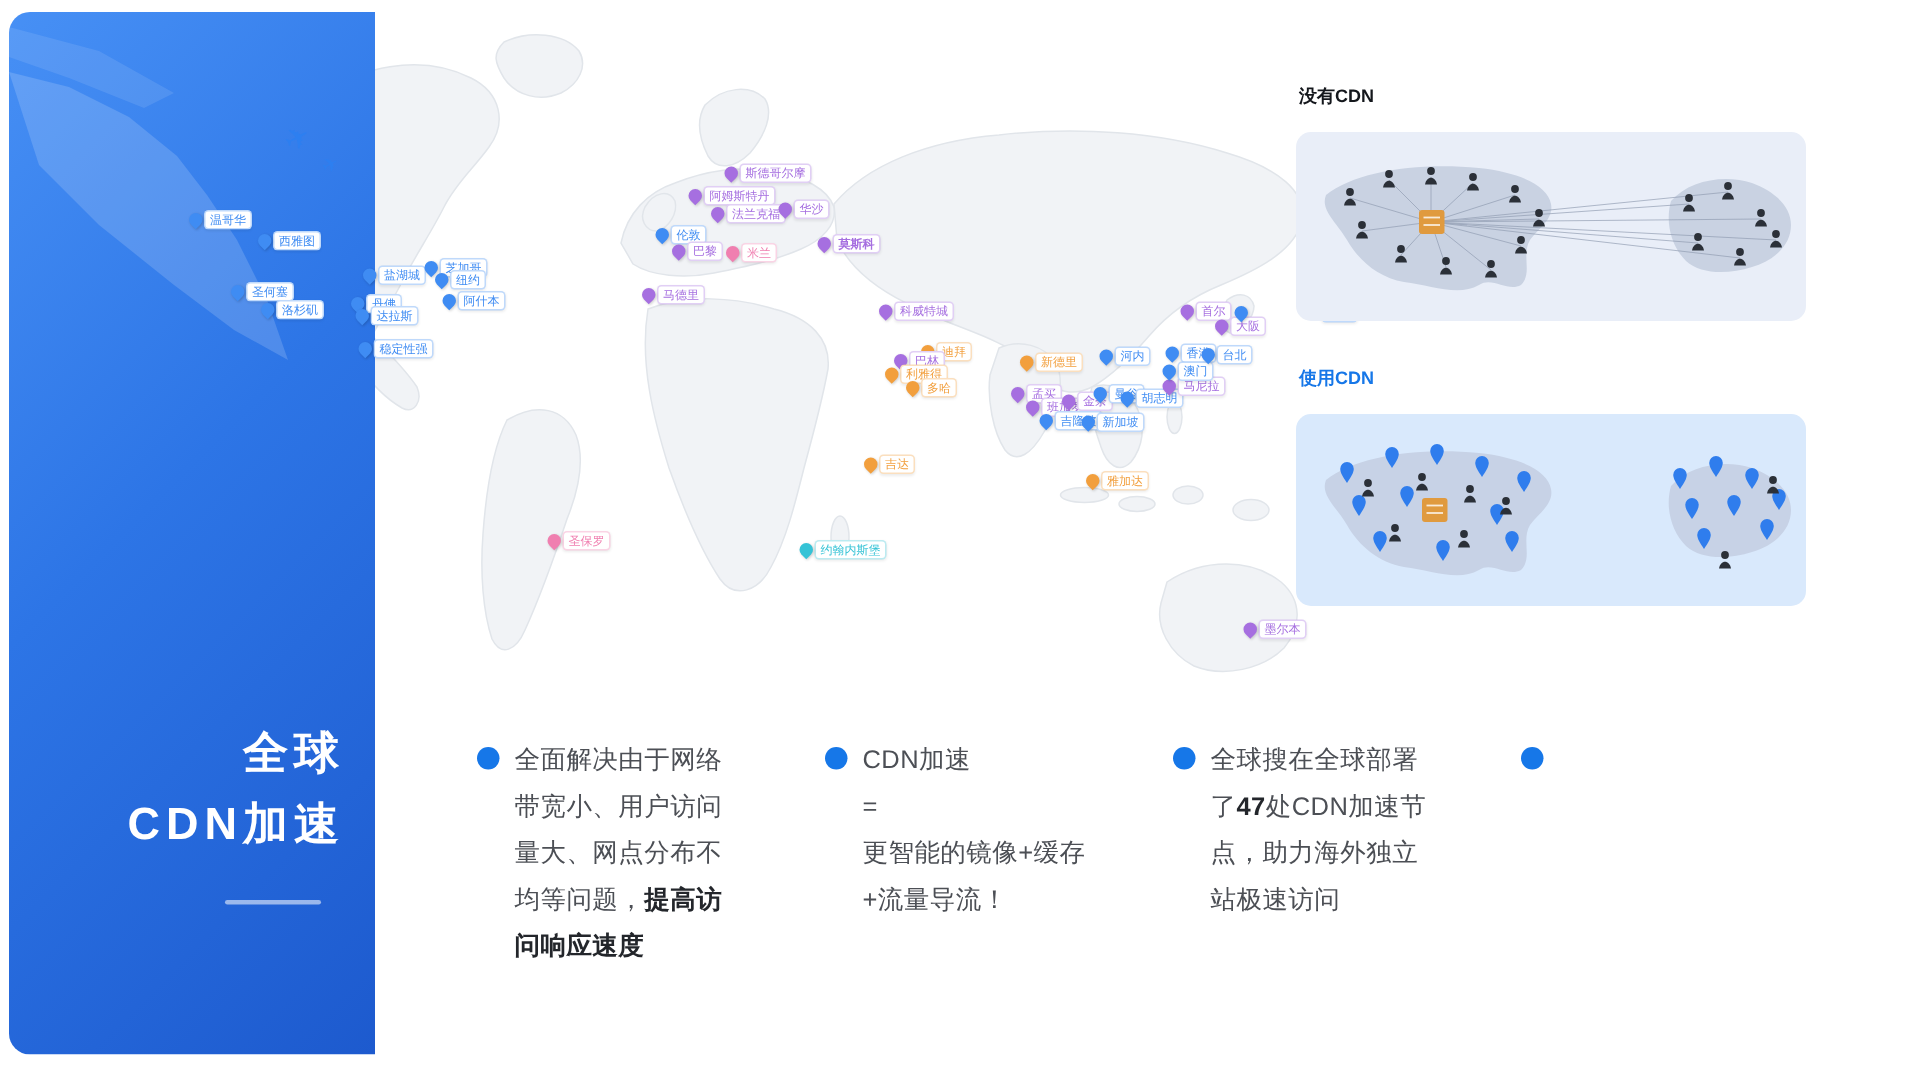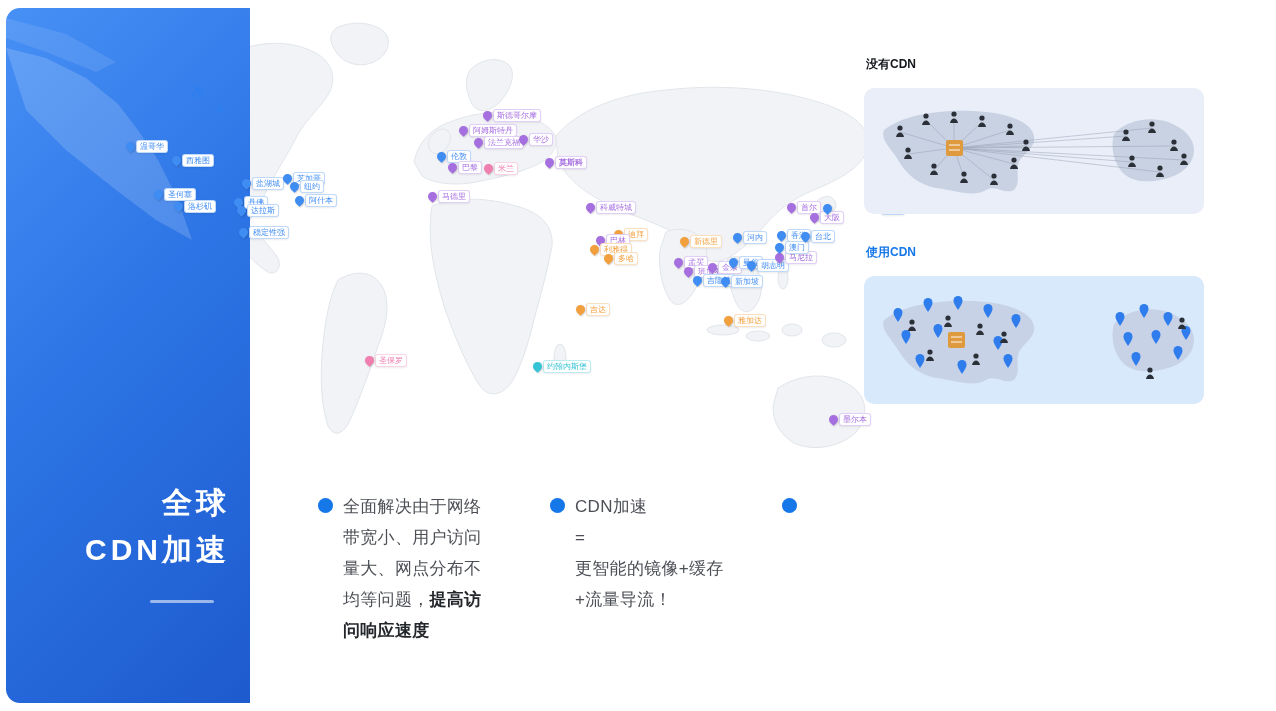--- a/index.html
+++ b/index.html
@@ -442,16 +442,20 @@
         <p class="bullet-text"><span>全面解决由于网络带宽小、用户访问量大、网点分布不均等问题，</span><b>提高访问响应速度</b></p>
       </div>
       <div class="bullet">
         <span class="dot"></span>
         <p class="bullet-text"><span>CDN加速
 =
 更智能的镜像+缓存+流量导流！</span></p>
       </div>
       <div class="bullet">
         <span class="dot"></span>
+        <p class="bullet-text"><span>全球搜在全球部署了</span><b>47</b><span>处CDN加速节点，助力海外独立站极速访问</span></p>
+      </div>
+      <div class="bullet">
+        <span class="dot"></span>
       </div>
     </div>
 
 </div>
 
 </body></html>

